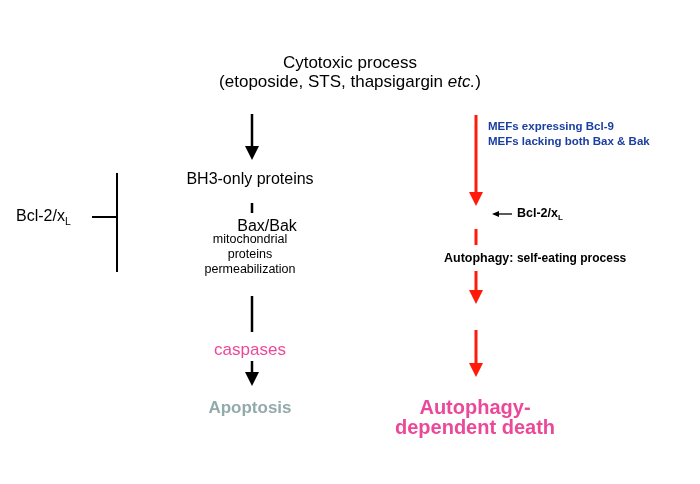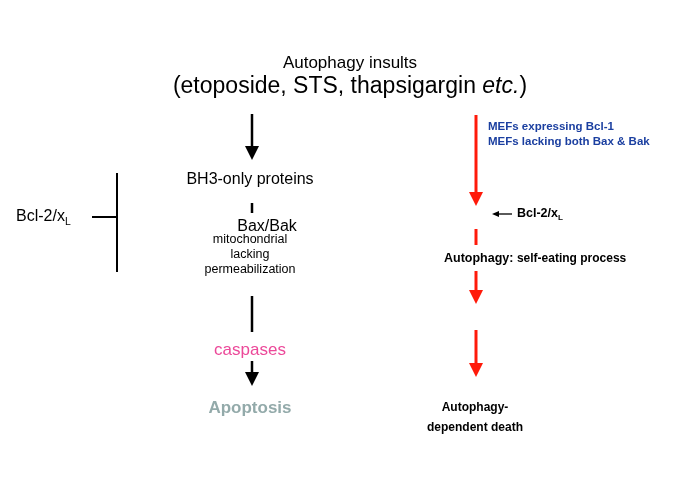--- a/index.html
+++ b/index.html
@@ -1,32 +1,32 @@
 <!DOCTYPE html>
 <html><head>
 <meta charset="utf-8">
 <style>
   html, body { margin: 0; padding: 0; background: #ffffff; }
   body { width: 700px; height: 484px; position: relative; overflow: hidden;
          font-family: "Liberation Sans", sans-serif; color: #000; }
   .abs { position: absolute; }
   .center { text-align: center; }
   #title1 { left: 150px; width: 400px; top: 53px; font-size: 17px; }
-  #title2 { left: 150px; width: 400px; top: 72px; font-size: 23px; }
+  #title2 { left: 150px; width: 400px; top: 72px; font-size: 17px; }
   #bh3 { left: 150px; width: 200px; top: 170px; font-size: 16px; }
   #baxbak { left: 167px; width: 200px; top: 217px; font-size: 16px; }
   #mmp { left: 150px; width: 200px; top: 232px; font-size: 12.5px; line-height: 15px; }
   #caspases { left: 150px; width: 200px; top: 340px; font-size: 17px; color: #ec4899; }
   #apoptosis { left: 150px; width: 200px; top: 398px; font-size: 17px; font-weight: bold; color: #93aaaa; }
   #bcl-left { left: 16px; top: 207px; font-size: 16px; }
   #mefs { left: 488px; top: 119px; font-size: 11.5px; font-weight: bold; color: #1b3fa0; line-height: 15px; }
   #bcl-right { left: 517px; top: 206px; font-size: 12.5px; font-weight: bold; }
   #autophagy { left: 444px; top: 251px; font-size: 12.5px; font-weight: bold; }
   #autophagy .sub { font-size: 12px; margin-top: 38px; }
-  #apd { left: 395px; width: 160px; top: 397px; font-size: 12px; font-weight: bold; color: #000000; line-height: 20px; }
+  #apd { left: 395px; width: 160px; top: 397px; font-size: 20px; font-weight: bold; color: #ec4899; line-height: 20px; }
   sub { font-size: 0.65em; vertical-align: -0.35em; }
   svg { position: absolute; left: 0; top: 0; }
 </style>
 </head>
 <body>
 
 <svg width="700" height="484">
   <defs>
     <marker id="ah-black" markerWidth="8" markerHeight="8" refX="4" refY="4" orient="auto" markerUnits="userSpaceOnUse">
       <path d="M0,0 L8,4 L0,8 z" fill="#000"></path>
@@ -61,37 +61,37 @@
   <g>
     <line x1="476" y1="271" x2="476" y2="292" stroke="#ff1a0a" stroke-width="3"></line>
     <polygon points="469,290 483,290 476,304" fill="#ff1a0a"></polygon>
   </g>
   <g>
     <line x1="476" y1="330" x2="476" y2="365" stroke="#ff1a0a" stroke-width="3"></line>
     <polygon points="469,363 483,363 476,377" fill="#ff1a0a"></polygon>
   </g>
 </svg>
 
-<div id="title1" class="abs center">Autophagy insults</div>
+<div id="title1" class="abs center">Cytotoxic process</div>
 <div id="title2" class="abs center"><span>(etoposide, STS, thapsigargin </span><i>etc.</i><span>)</span></div>
 
 <div id="bh3" class="abs center">BH3-only proteins</div>
 <div id="baxbak" class="abs center">Bax/Bak</div>
 <div id="mmp" class="abs center">
   <div>mitochondrial</div>
-  <div>lacking</div>
+  <div>proteins</div>
   <div>permeabilization</div>
 </div>
 <div id="caspases" class="abs center">caspases</div>
 <div id="apoptosis" class="abs center">Apoptosis</div>
 
 <div id="bcl-left" class="abs"><span>Bcl-2/x</span><sub>L</sub></div>
 
 <div id="mefs" class="abs">
-  <div>MEFs expressing Bcl-1</div>
+  <div>MEFs expressing Bcl-9</div>
   <div>MEFs lacking both Bax &amp; Bak</div>
 </div>
 
 <div id="bcl-right" class="abs"><span>Bcl-2/x</span><sub>L</sub></div>
 
 <div id="autophagy" class="abs"><span>Autophagy</span><span>: </span><span class="sub">self-eating process</span></div>
 
 <div id="apd" class="abs center">
   <div>Autophagy-</div>
   <div>dependent death</div>

